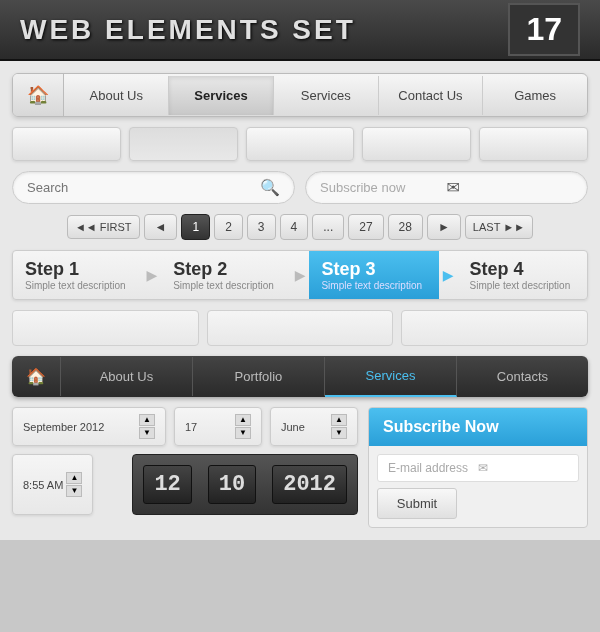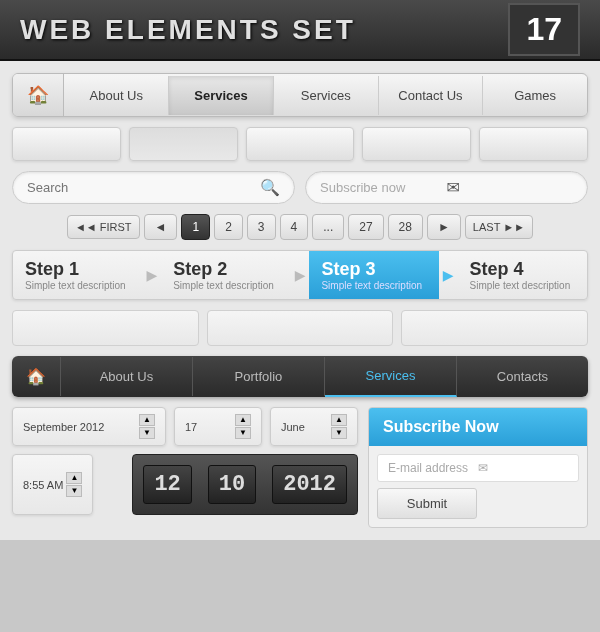--- a/index.html
+++ b/index.html
@@ -376,21 +376,21 @@
     }
     .submit-btn {
       background: linear-gradient(180deg, #f8f8f8 0%, #e0e0e0 100%);
       border: 1px solid #ccc;
       border-radius: 3px;
       padding: 7px 14px;
       font-size: 13px;
       cursor: pointer;
       color: #444;
       text-align: center;
-      width: 100px;
+      width: 80px;
     }
 
     
     .date-row {
       display: flex;
       gap: 8px;
     }
     .date-widget-lg {
       flex: 2;
     }

